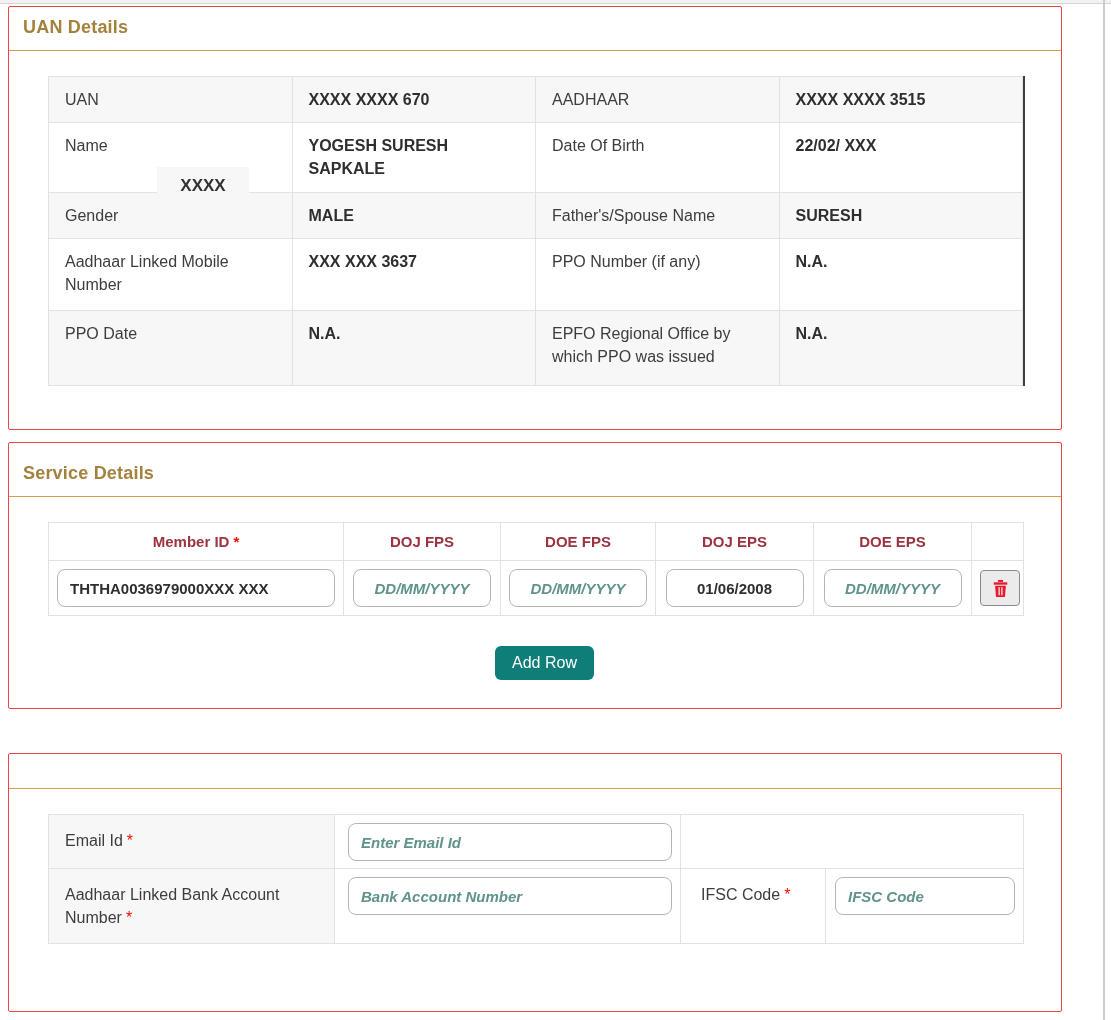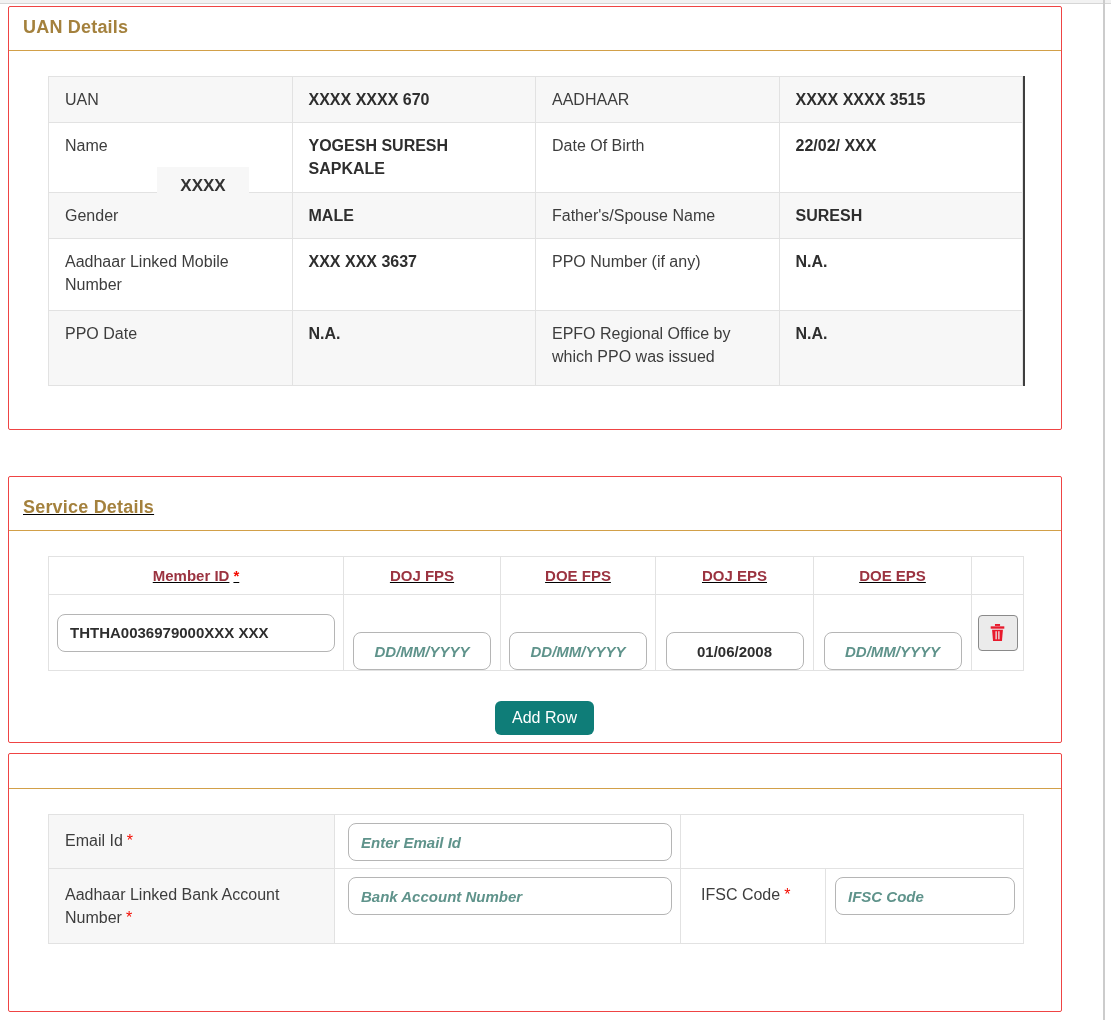--- a/index.html
+++ b/index.html
@@ -8,21 +8,21 @@
     font-family:"Liberation Sans",sans-serif;overflow:hidden;
   }
   .top-line{position:absolute;top:0;left:0;width:1111px;height:3px;background:#f2f2f2;border-bottom:1px solid #d6d6d6;}
   .scroll-line{position:absolute;top:0;left:1103px;width:2px;height:1020px;background:#cccccc;}
 
   .panel{
     position:absolute;left:8px;width:1054px;background:#fff;
     border:1px solid #ef4444;border-radius:2px;box-sizing:border-box;
   }
   #panel-uan{top:6px;height:424px;padding-top:10px;}
-  #panel-service{top:476px;height:267px;padding-top:20px;text-decoration:underline;}
+  #panel-service{top:442px;height:267px;padding-top:20px;}
   #panel-member{top:753px;height:259px;padding-top:22px;}
 
   .panel h2{
     margin:0;padding:0 0 0 14px;font-size:18px;font-weight:bold;
     color:var(--heading-gold,#a4813d);letter-spacing:.2px;
   }
   .gold-rule{border:none;border-top:1px solid var(--rule-gold,#d2a049);margin:12px 0 0 0;height:0;}
 
   .tbl-wrap{margin:25px 0 0 39px;width:975px;position:relative;}
   #uan-wrap{border-right:2px solid var(--dark-edge,#3f3f3f);}
@@ -44,30 +44,30 @@
     position:absolute;left:148px;top:160px;width:92px;height:38px;background:#f7f7f7;
     display:flex;align-items:center;justify-content:center;
     font-weight:bold;font-size:17px;color:#333;z-index:3;
   }
 
   
   .service-table th{
     height:38px;font-size:15px;font-weight:bold;color:var(--maroon,#9b3340);
     text-align:center;padding:4px;background:#fff;
   }
-  .service-table td{height:55px;text-align:center;vertical-align:middle;padding:0;background:#fff;}
+  .service-table td{height:55px;text-align:center;vertical-align:middle;padding:8px;background:#fff;}
 
   .inp{
     box-sizing:border-box;height:38px;border:1px solid #b5b5b5;border-radius:8px;
     font-family:"Liberation Sans",sans-serif;font-size:15px;font-weight:bold;
     color:var(--value-color,#2e2e2e);outline:none;background:#fff;
   }
   .inp::placeholder{color:var(--teal-placeholder,#5f938b);font-style:italic;font-weight:bold;opacity:1;}
   .member-id-inp{width:278px;text-align:left;padding:0 12px;}
-  .date-inp{width:138px;text-align:center;padding:0 6px;margin-top:37px;}
+  .date-inp{width:138px;text-align:center;padding:0 6px;}
 
   .trash-btn{
     width:40px;height:36px;background:#ebebeb;border:1px solid #8a8a8a;border-radius:4px;
     display:inline-flex;align-items:center;justify-content:center;cursor:pointer;
     color:var(--trash-red,#e8192c);padding:0;
   }
 
   .add-row-wrap{text-align:center;margin-top:30px;}
   .add-row-btn{
     background:var(--teal-button,#0f7d78);color:#ffffff;border:none;border-radius:6px;

